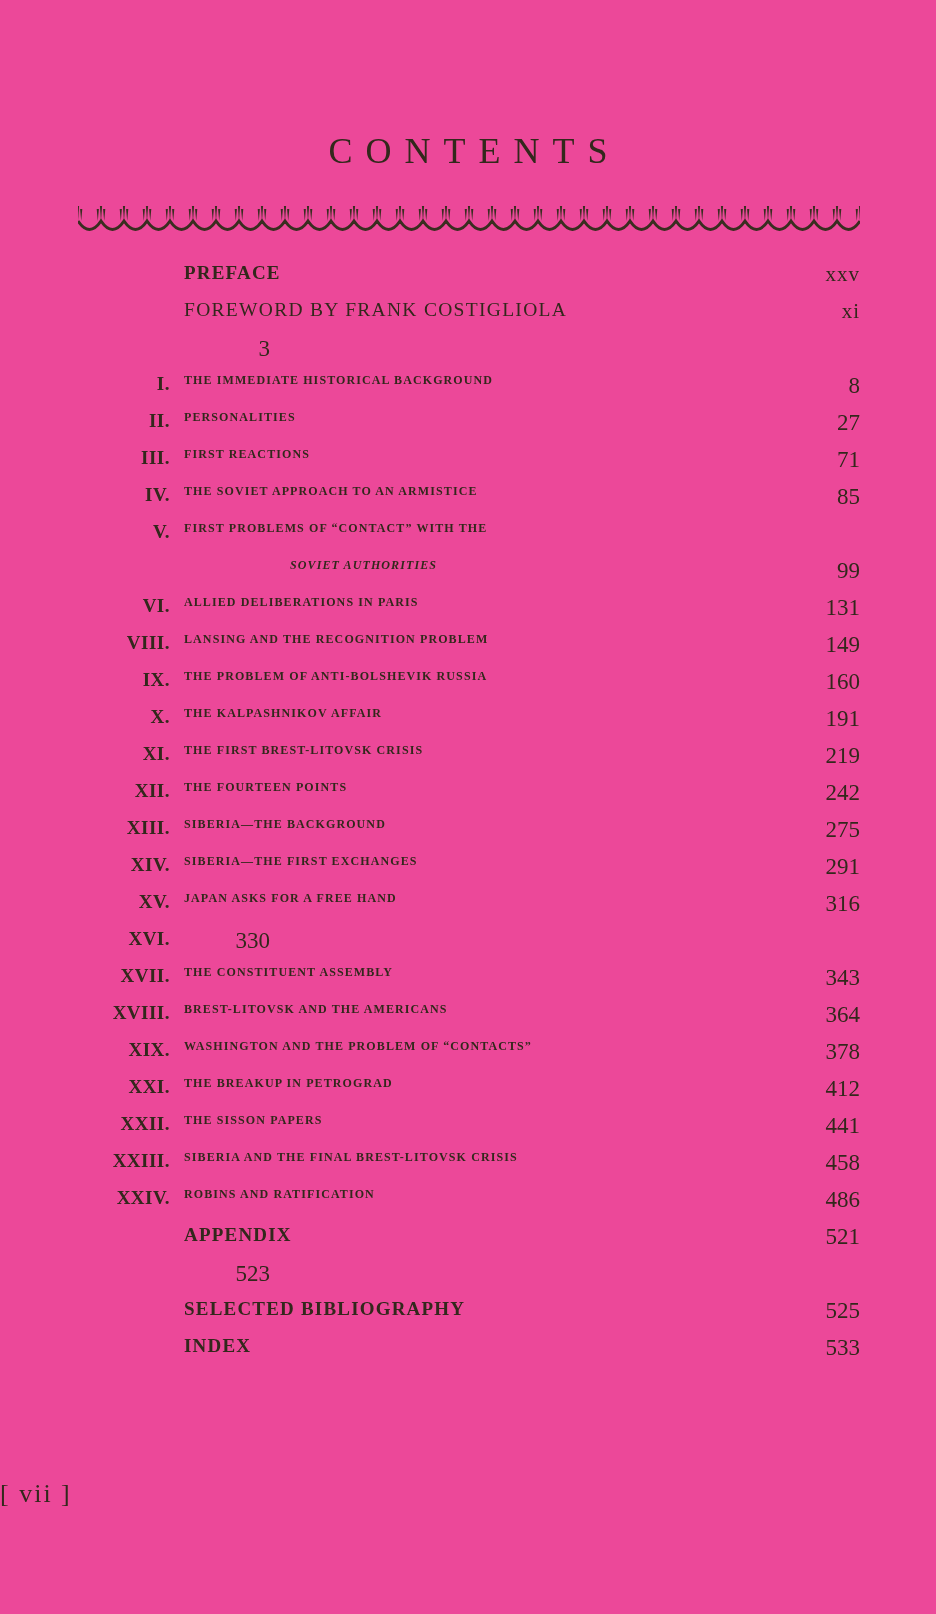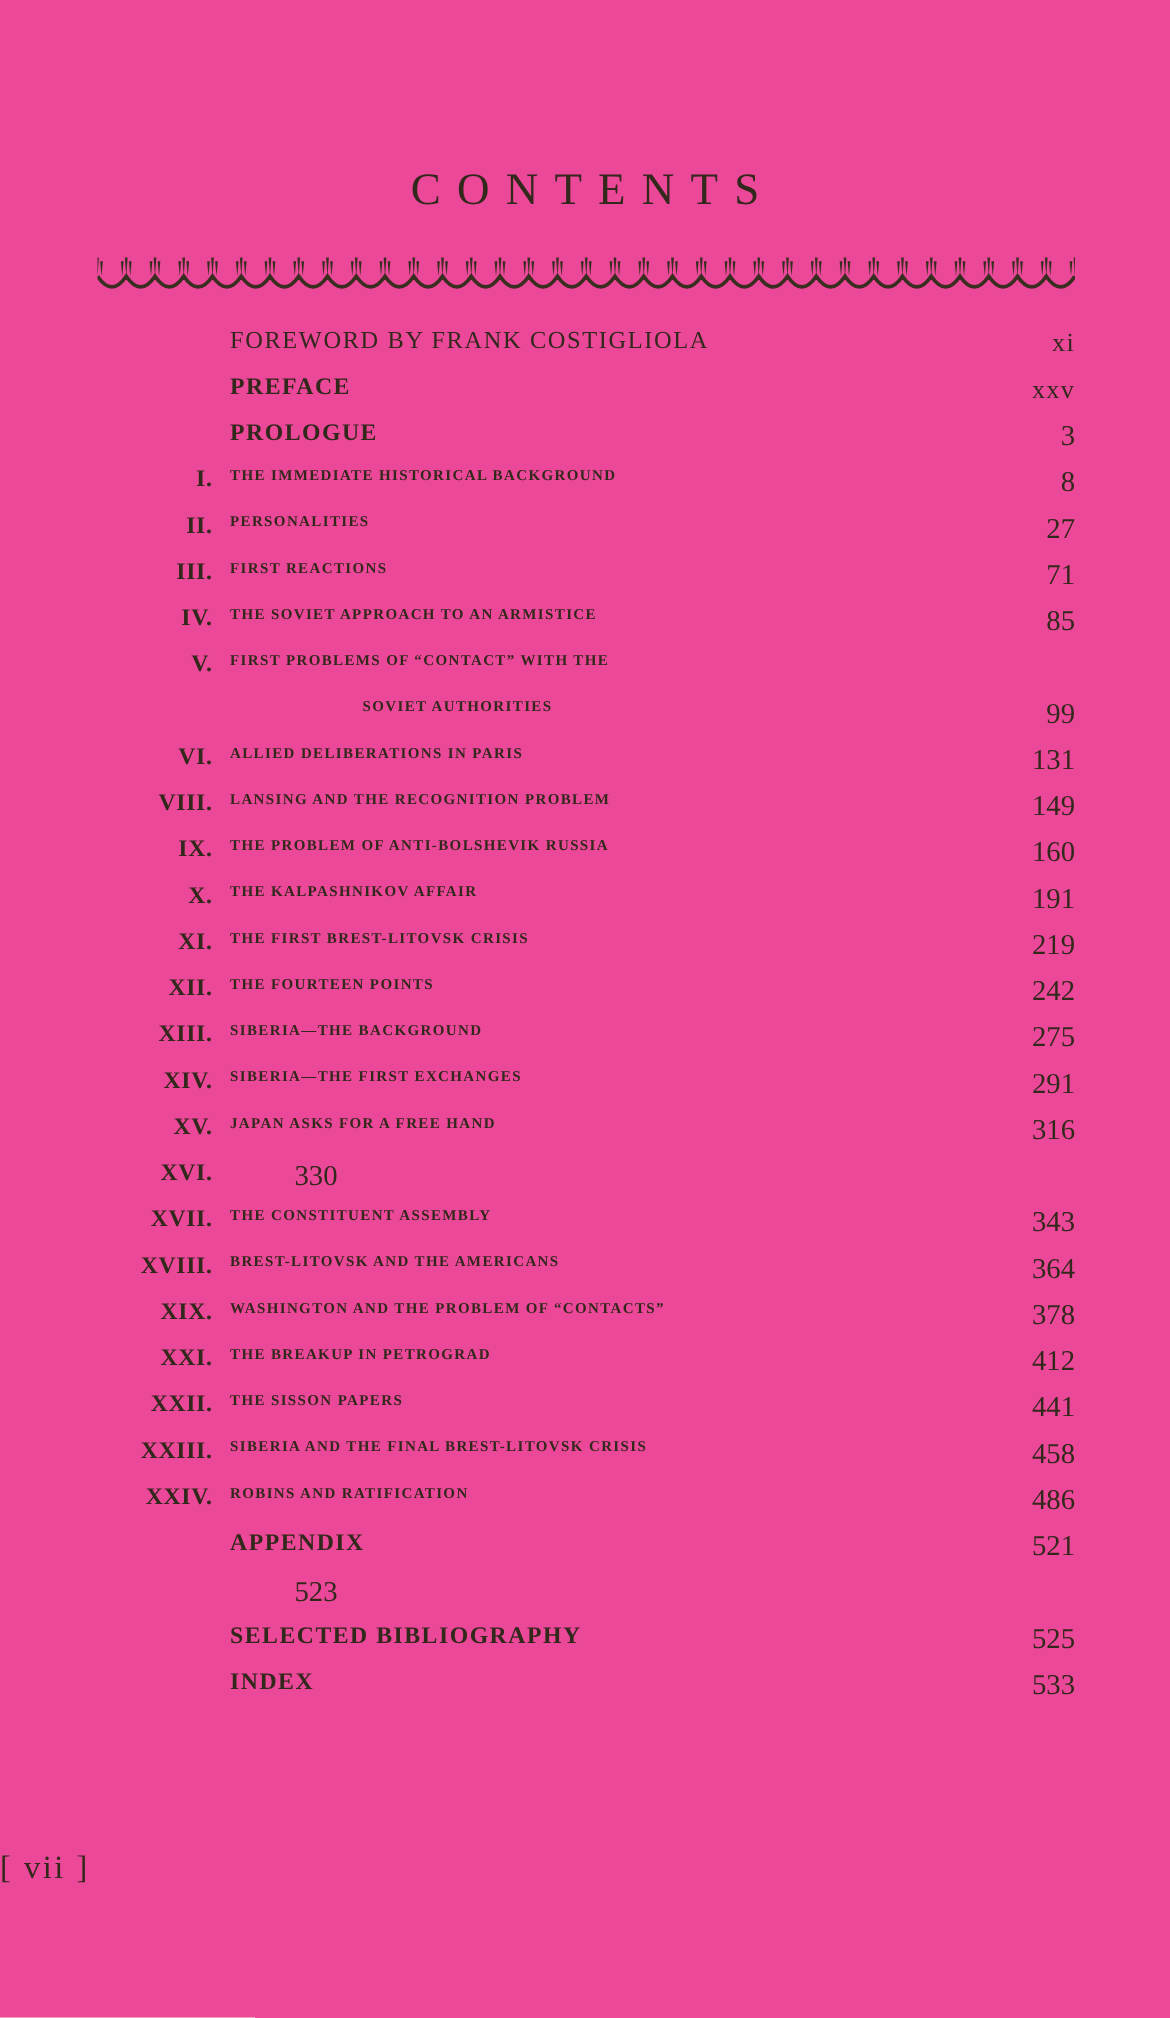--- a/index.html
+++ b/index.html
@@ -83,20 +83,21 @@
     color: #33281c;
     white-space: nowrap;
     font-family: "Liberation Serif", serif;
   }
   .pg.small {
     font-size: 21px;
     letter-spacing: 1px;
   }
   .cont-line {
     margin-left: 106px;
+    font-style: italic;
   }
   .folio {
     position: absolute;
     bottom: 105px;
     left: 0;
     right: 0;
     font-size: 26px;
     letter-spacing: 2px;
     color: #33281c;
   }
@@ -219,31 +220,30 @@
             <path d="M 785.2 16 L 784.1 4 L 786.3000000000001 4 Z"></path>
           </g>
       </g>
       <path id="scallops" fill="none" stroke="#3a2e20" stroke-width="3" d="M 0 16 Q 11.5 33 23 16 Q 34.5 33 46 16 Q 57.5 33 69 16 Q 80.5 33 92 16 Q 103.5 33 115 16 Q 126.5 33 138 16 Q 149.5 33 161 16 Q 172.5 33 184 16 Q 195.5 33 207 16 Q 218.5 33 230 16 Q 241.5 33 253 16 Q 264.5 33 276 16 Q 287.5 33 299 16 Q 310.5 33 322 16 Q 333.5 33 345 16 Q 356.5 33 368 16 Q 379.5 33 391 16 Q 402.5 33 414 16 Q 425.5 33 437 16 Q 448.5 33 460 16 Q 471.5 33 483 16 Q 494.5 33 506 16 Q 517.5 33 529 16 Q 540.5 33 552 16 Q 563.5 33 575 16 Q 586.5 33 598 16 Q 609.5 33 621 16 Q 632.5 33 644 16 Q 655.5 33 667 16 Q 678.5 33 690 16 Q 701.5 33 713 16 Q 724.5 33 736 16 Q 747.5 33 759 16 Q 770.5 33 782 16"></path>
     </svg>
   </div>
 
   <div class="toc">
       <div class="row">
         <div class="num"></div>
+        <div class="title semi">PREFACE</div>
+        <div class="pg small">xxv</div>
+      </div>
+      <div class="row">
+        <div class="num"></div>
         <div class="title plain">FOREWORD BY FRANK COSTIGLIOLA</div>
         <div class="pg small">xi</div>
       </div>
       <div class="row">
         <div class="num"></div>
-        <div class="title semi">PREFACE</div>
-        <div class="pg small">xxv</div>
-      </div>
-      <div class="row">
-        <div class="num"></div>
-        <div class="title semi">PROLOGUE</div>
         <div class="pg">3</div>
       </div>
       <div class="row">
         <div class="num">I.</div>
         <div class="title">THE IMMEDIATE HISTORICAL BACKGROUND</div>
         <div class="pg">8</div>
       </div>
       <div class="row">
         <div class="num">II.</div>
         <div class="title">PERSONALITIES</div>

